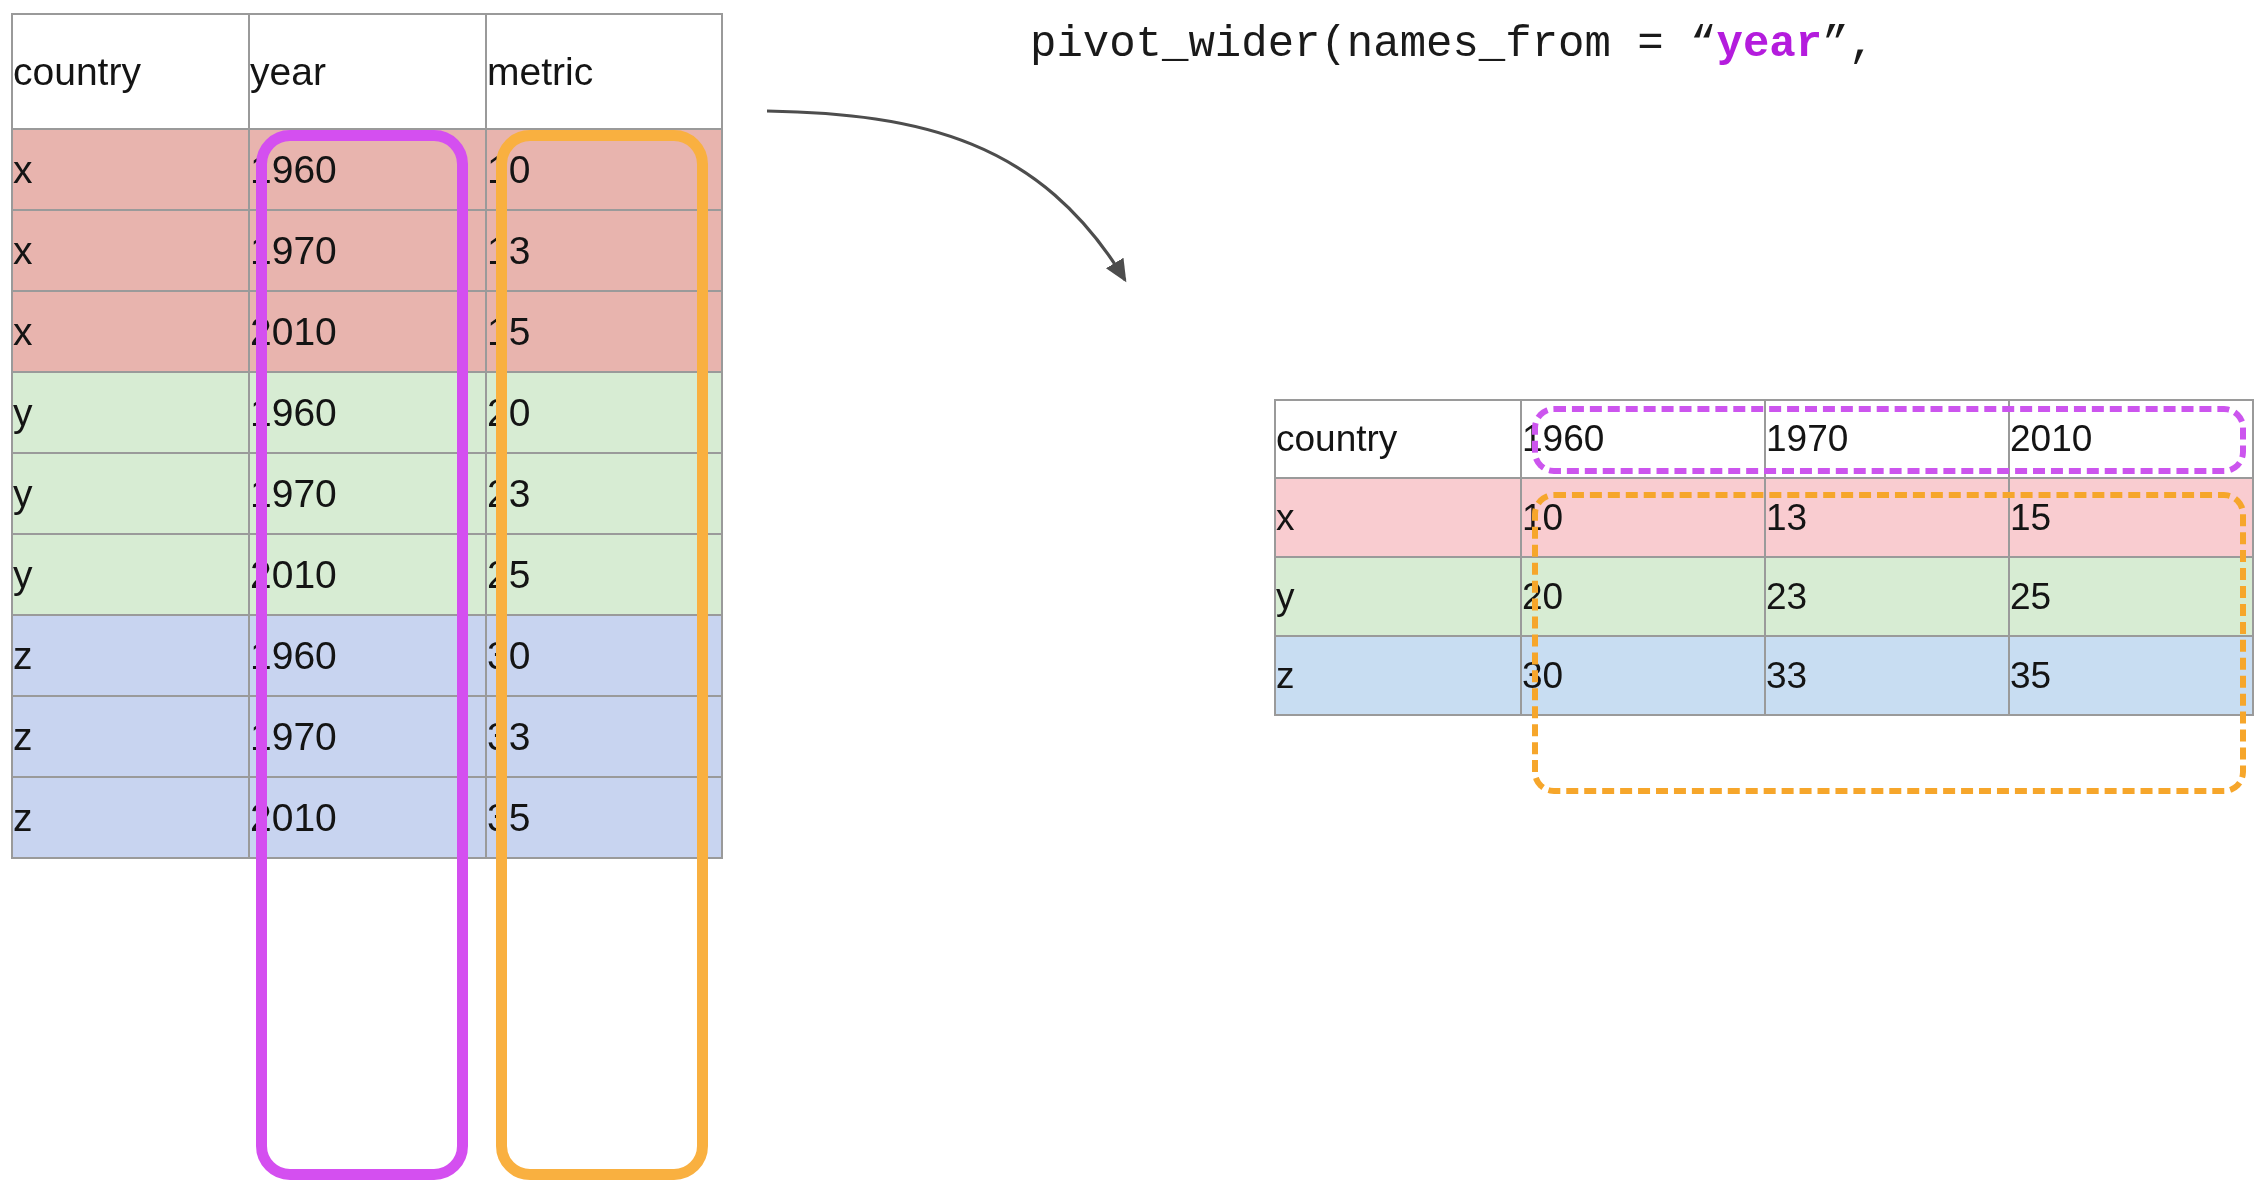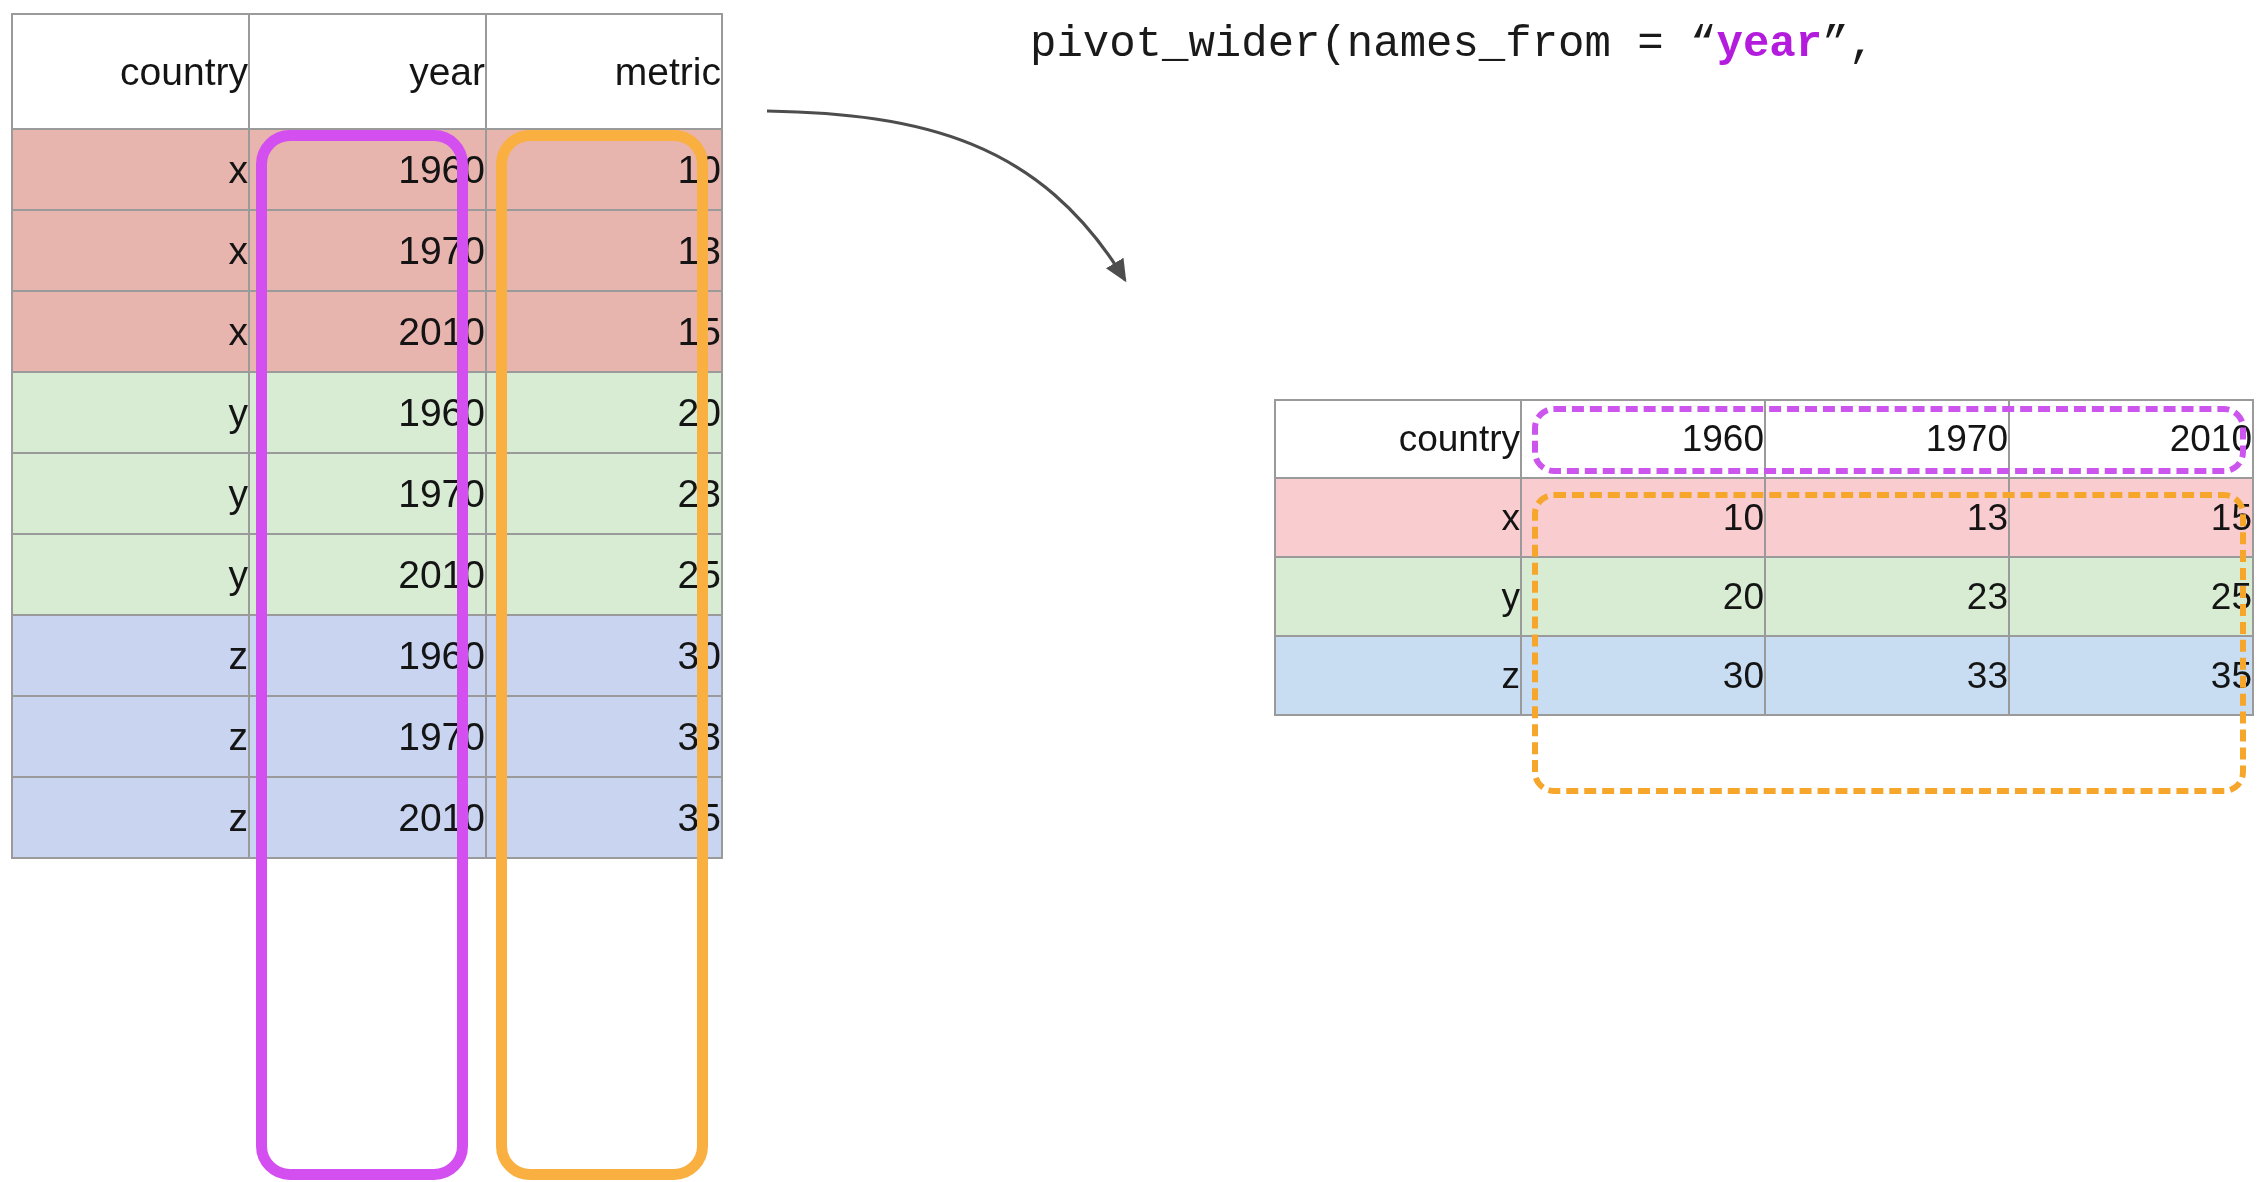--- a/index.html
+++ b/index.html
@@ -18,21 +18,21 @@
 
   
   .tbl {
     position: absolute;
     border-collapse: collapse;
     table-layout: fixed;
     background: #ffffff;
   }
   .tbl td, .tbl th {
     border: 2px solid #9a9a9a;
-    text-align: right;
+    text-align: left;
     vertical-align: middle;
     font-weight: normal;
     color: #141414;
     padding: 0;
   }
   .tbl th {
     background: #ffffff;
   }
 
   

